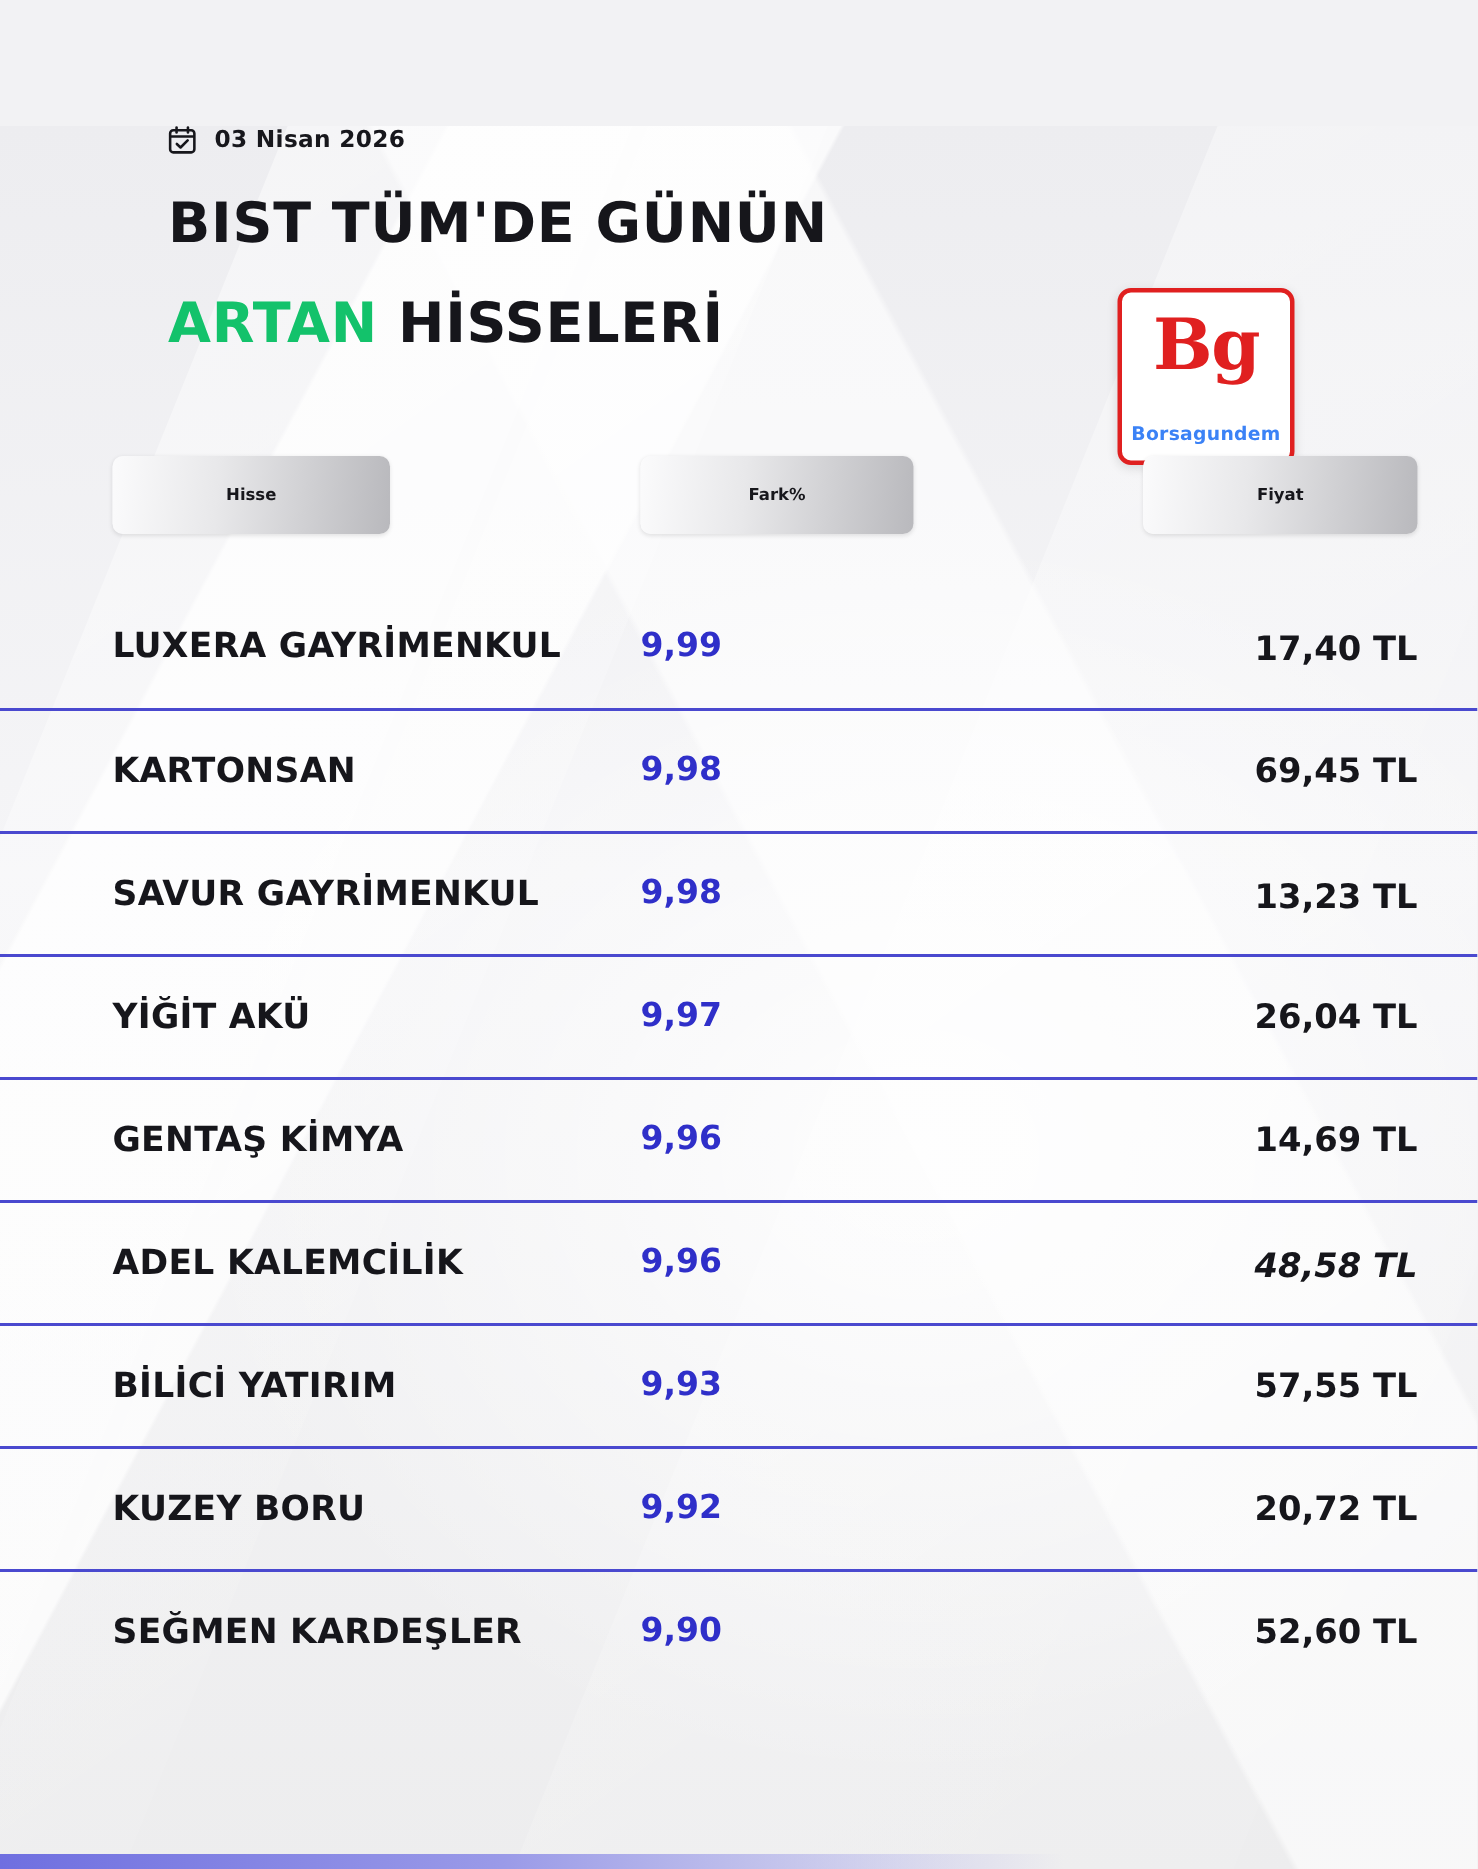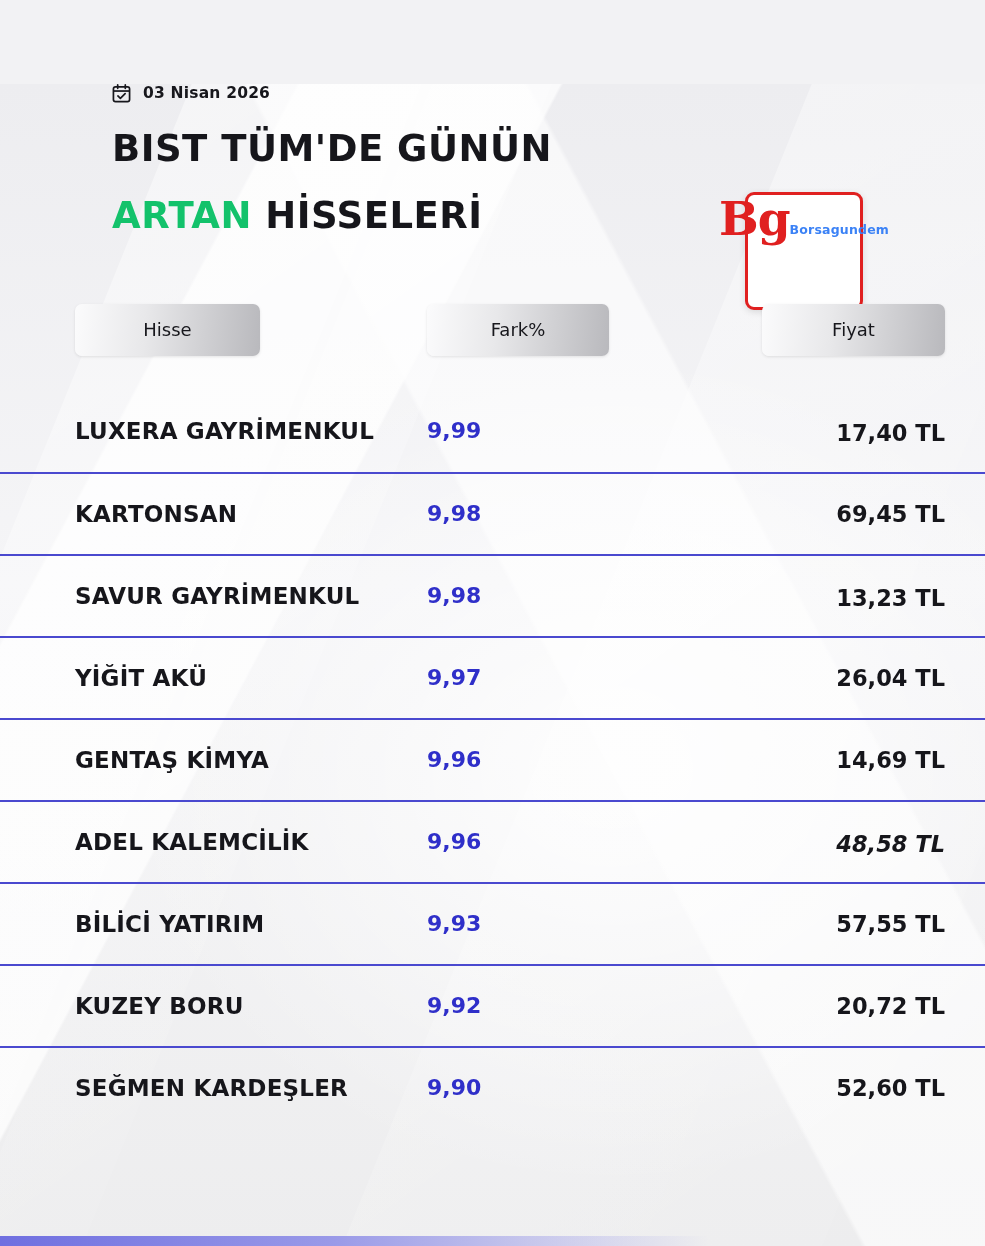--- a/index.html
+++ b/index.html
@@ -53,21 +53,21 @@
   .accent { color:#13c26b; }
 
   
   .logo {
     position:absolute; right:122px; top:108px;
     width:118px; height:118px;
     background:#ffffff;
     border:3px solid #e02020;
     border-radius:9px;
     box-shadow:0 2px 7px rgba(0,0,0,.12);
-    display:flex; flex-direction:row; align-items:flex-start; justify-content:center;
+    display:flex; flex-direction:column; align-items:center; justify-content:center;
   }
   .logo-bg {
     font-size:47px; font-weight:bold; color:#e02020;
     font-family:"DejaVu Serif", serif; line-height:1; letter-spacing:-1px;
   }
   .logo-sub {
     margin-top:27px;
     font-size:12.5px; font-weight:bold; color:#3b82f6;
     letter-spacing:.2px;
   }
@@ -75,21 +75,21 @@
   
   .head-row {
     position:relative;
     margin:64px 0 0 0;
     height:52px;
   }
   .pill {
     position:absolute; top:0; height:52px;
     border-radius:7px;
     display:flex; align-items:center; justify-content:center;
-    font-size:18px; font-weight:normal; color:#17171c;
+    font-size:11px; font-weight:bold; color:#17171c;
     background:linear-gradient(95deg, #fbfbfc 0%, #e8e8ea 38%, #b9b9bd 100%);
     box-shadow:0 1px 3px rgba(0,0,0,.10);
   }
   .pill-hisse { left:75px;  width:185px; }
   .pill-fark  { left:427px; width:182px; }
   .pill-fiyat { left:762px; width:183px; }
 
   
   .table { margin-top:34px; }
   .row {

